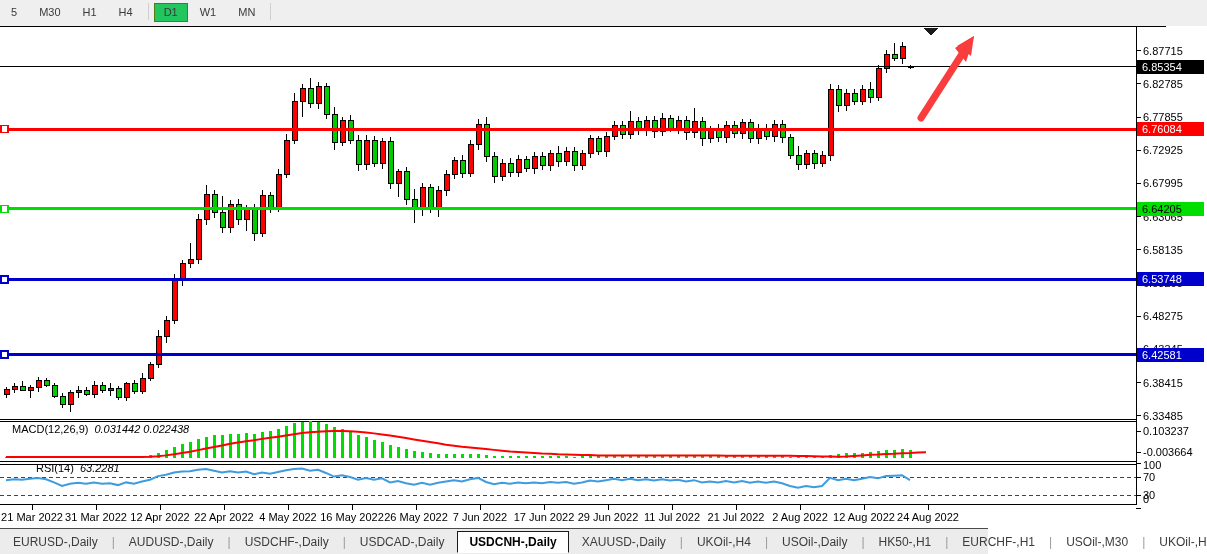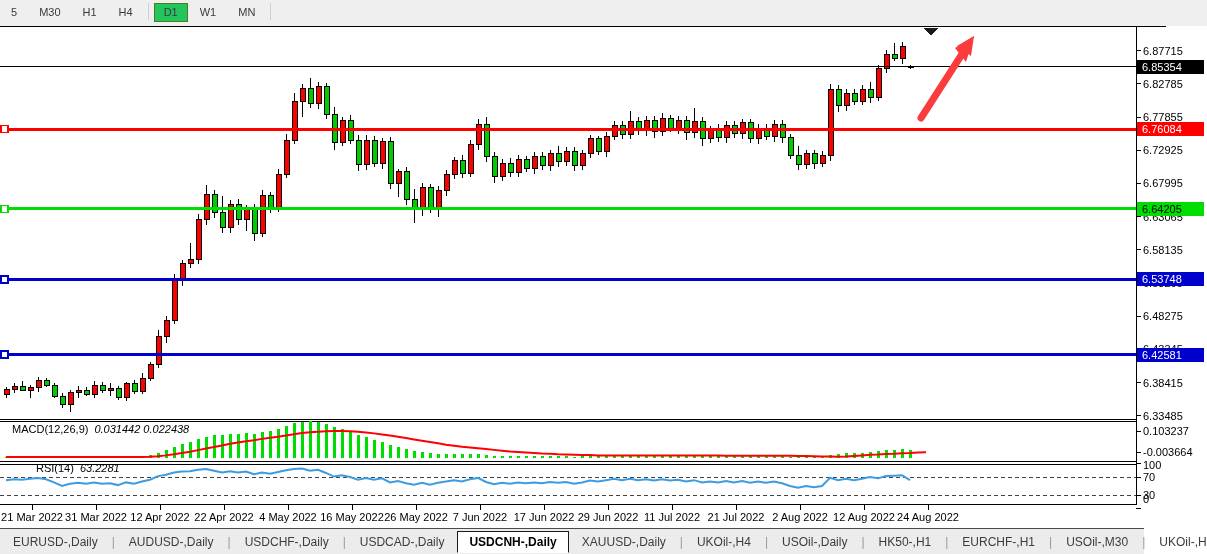--- a/index.html
+++ b/index.html
@@ -16,21 +16,21 @@
   #chart-svg{position:absolute;left:0;top:0;}
   
   .overlay{position:absolute;font-size:11px;color:#000;white-space:nowrap;}
   #chart-title{left:8px;top:30px;}
   #chart-title .tri{font-size:8px;vertical-align:1px;margin-right:5px;}
   #chart-title .sym{margin-right:10px;}
   #macd-label{left:12px;top:423px;}
   #rsi-label{left:12px;top:462px;margin-left:24px;}
   .ind-vals{margin-left:6px;font-style:italic;}
   
-  #tabbar{position:absolute;left:0;top:528px;width:1144px;height:26px;background:#ececec;
+  #tabbar{position:absolute;left:0;top:528px;width:988px;height:26px;background:#ececec;
           border-top:1px solid #4a4a4a;display:flex;align-items:center;box-sizing:border-box;
           font-size:12px;color:#3c3c3c;}
   .tab{padding:3px 13px;cursor:default;white-space:nowrap;}
   .tab.active{background:#fff;border:1px solid #1a1a1a;border-bottom:1px solid #fff;
               color:#000;font-weight:bold;padding:3px 11px;}
   .tab-sep{color:#9a9a9a;padding:0 1px;}
 </style>
 </head>
 <body>
 

